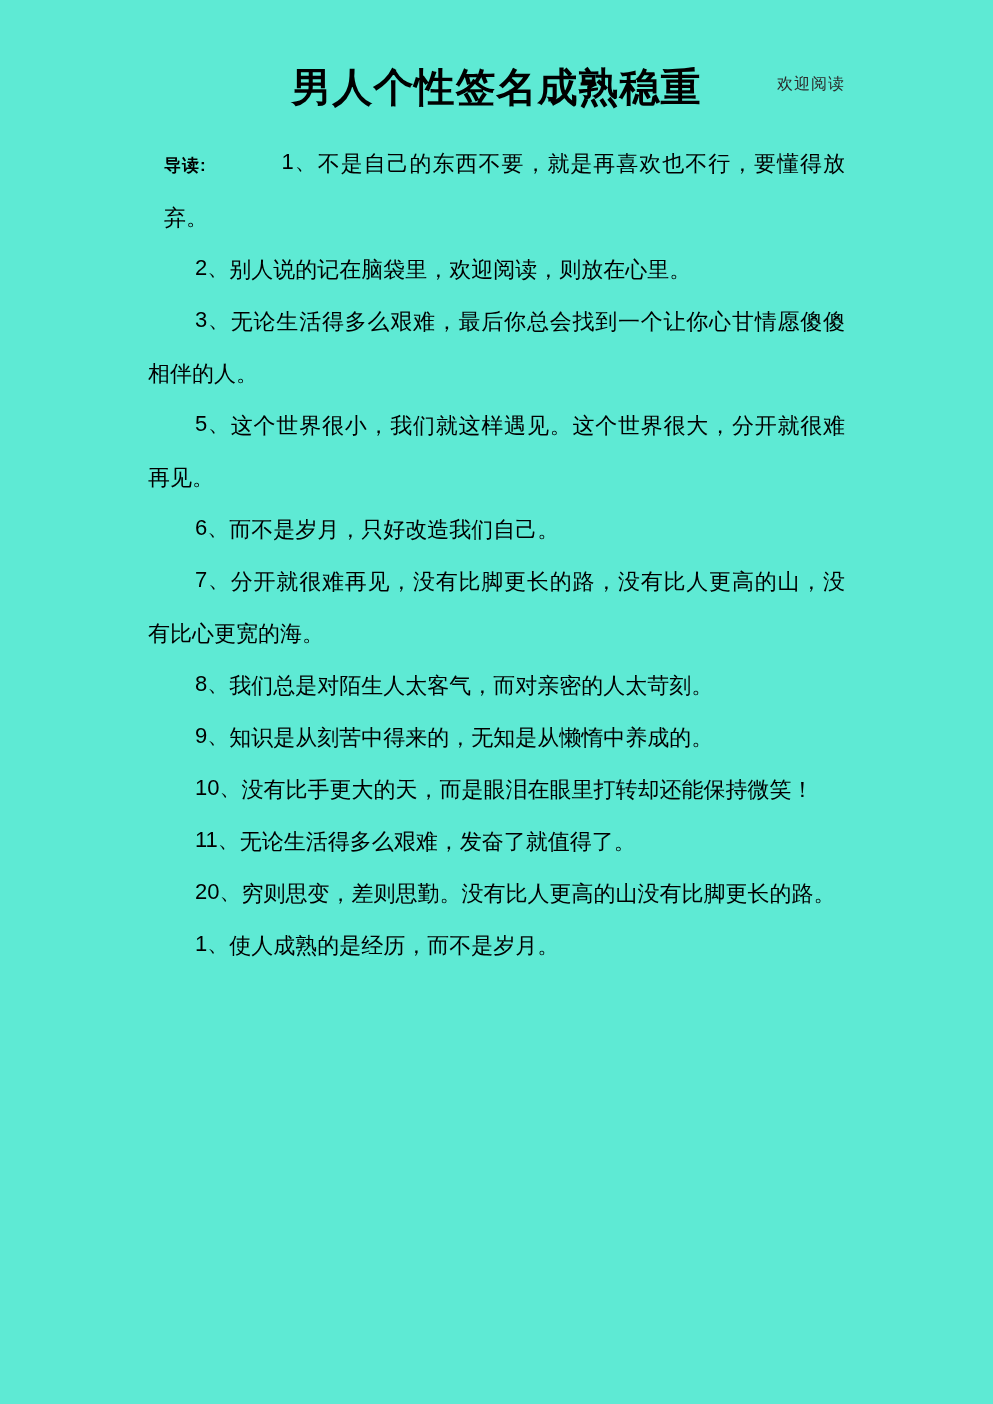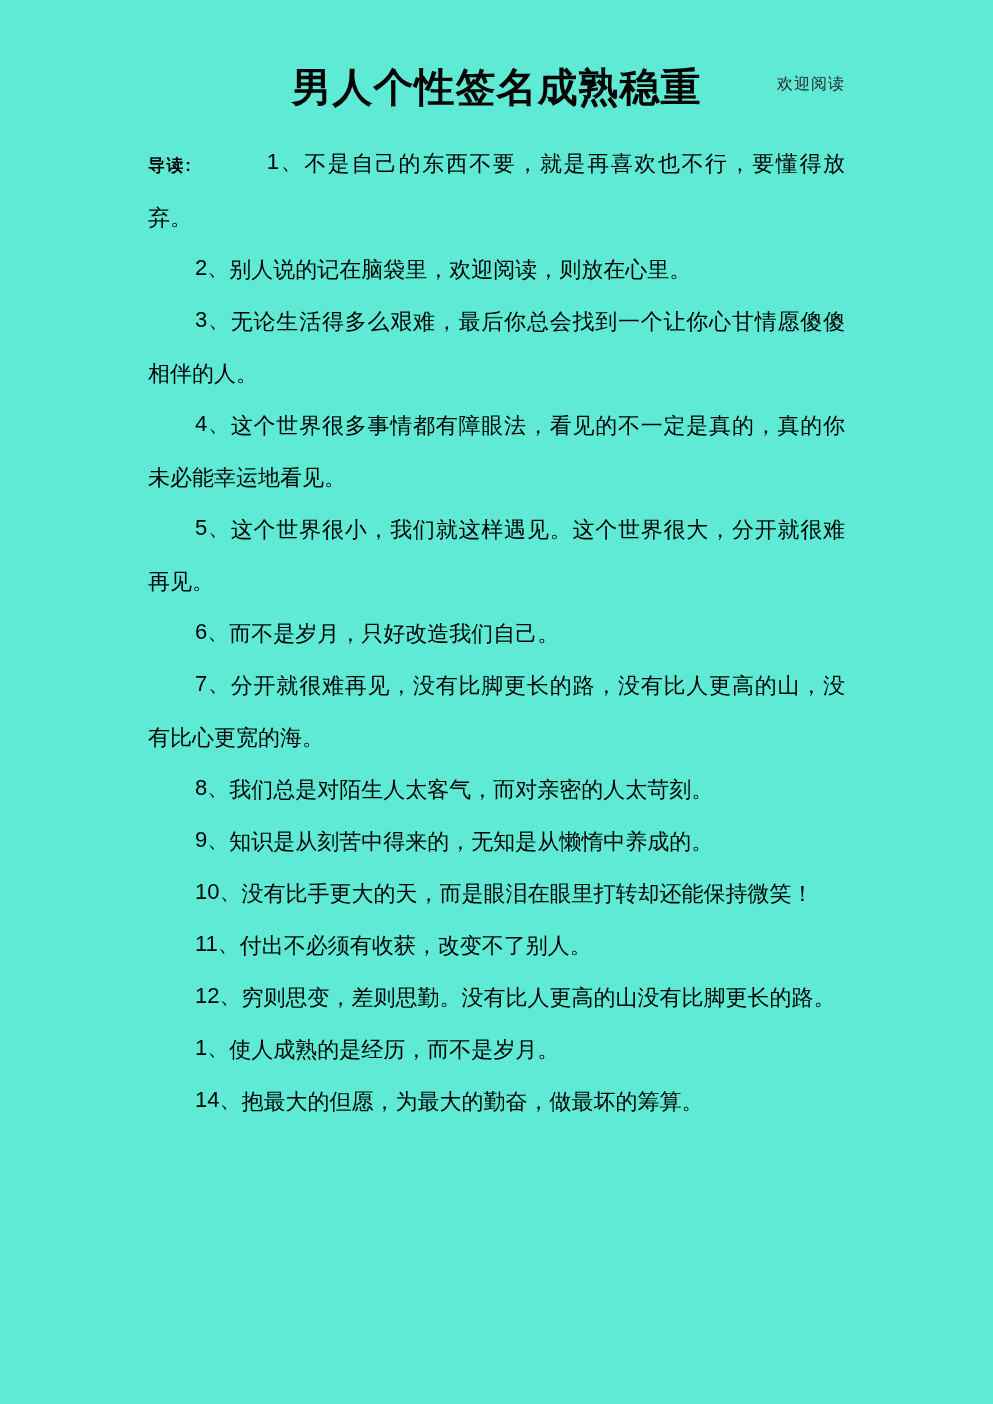--- a/index.html
+++ b/index.html
@@ -42,20 +42,21 @@
     line-height: 52px;
     color: #000000;
   }
   .quote-item {
     margin: 0;
     text-indent: 47px;
     text-align: justify;
   }
   .quote-item-first {
     text-indent: 0;
+    margin-left: 16px;
   }
   .lead-label {
     font-weight: 700;
     font-size: 17px;
   }
   .lead-gap {
     display: inline-block;
     width: 76px;
     height: 1px;
   }
@@ -70,25 +71,23 @@
 
 <div class="page">
   <div class="header-note">欢迎阅读</div>
 
   <h1 class="doc-title">男人个性签名成熟稳重</h1>
 
   <div class="content" id="quote-list">
       <p class="quote-item quote-item-first"><span class="lead-label">导读:</span><span class="lead-gap"></span><span class="quote-num">1、</span><span class="quote-text">不是自己的东西不要，就是再喜欢也不行，要懂得放弃。</span></p>
       <p class="quote-item"><span class="quote-num">2、</span><span class="quote-text">别人说的记在脑袋里，欢迎阅读，则放在心里。</span></p>
       <p class="quote-item"><span class="quote-num">3、</span><span class="quote-text">无论生活得多么艰难，最后你总会找到一个让你心甘情愿傻傻相伴的人。</span></p>
-      <p class="quote-item"><span class="quote-num">4、</span><span class="quote-text">这个世界很多事情都有障眼法，看见的不一定是真的，真的你未必能幸运地看见。</span></p>
       <p class="quote-item"><span class="quote-num">5、</span><span class="quote-text">这个世界很小，我们就这样遇见。这个世界很大，分开就很难再见。</span></p>
       <p class="quote-item"><span class="quote-num">6、</span><span class="quote-text">而不是岁月，只好改造我们自己。</span></p>
       <p class="quote-item"><span class="quote-num">7、</span><span class="quote-text">分开就很难再见，没有比脚更长的路，没有比人更高的山，没有比心更宽的海。</span></p>
       <p class="quote-item"><span class="quote-num">8、</span><span class="quote-text">我们总是对陌生人太客气，而对亲密的人太苛刻。</span></p>
       <p class="quote-item"><span class="quote-num">9、</span><span class="quote-text">知识是从刻苦中得来的，无知是从懒惰中养成的。</span></p>
       <p class="quote-item"><span class="quote-num">10、</span><span class="quote-text">没有比手更大的天，而是眼泪在眼里打转却还能保持微笑！</span></p>
-      <p class="quote-item"><span class="quote-num">11、</span><span class="quote-text">付出不必须有收获，改变不了别人。</span></p>
-      <p class="quote-item"><span class="quote-num">12、</span><span class="quote-text">穷则思变，差则思勤。没有比人更高的山没有比脚更长的路。</span></p>
+      <p class="quote-item"><span class="quote-num">11、</span><span class="quote-text">无论生活得多么艰难，发奋了就值得了。</span></p>
+      <p class="quote-item"><span class="quote-num">20、</span><span class="quote-text">穷则思变，差则思勤。没有比人更高的山没有比脚更长的路。</span></p>
       <p class="quote-item"><span class="quote-num">1、</span><span class="quote-text">使人成熟的是经历，而不是岁月。</span></p>
-      <p class="quote-item"><span class="quote-num">14、</span><span class="quote-text">抱最大的但愿，为最大的勤奋，做最坏的筹算。</span></p>
     </div>
 </div>
 
 </body></html>

